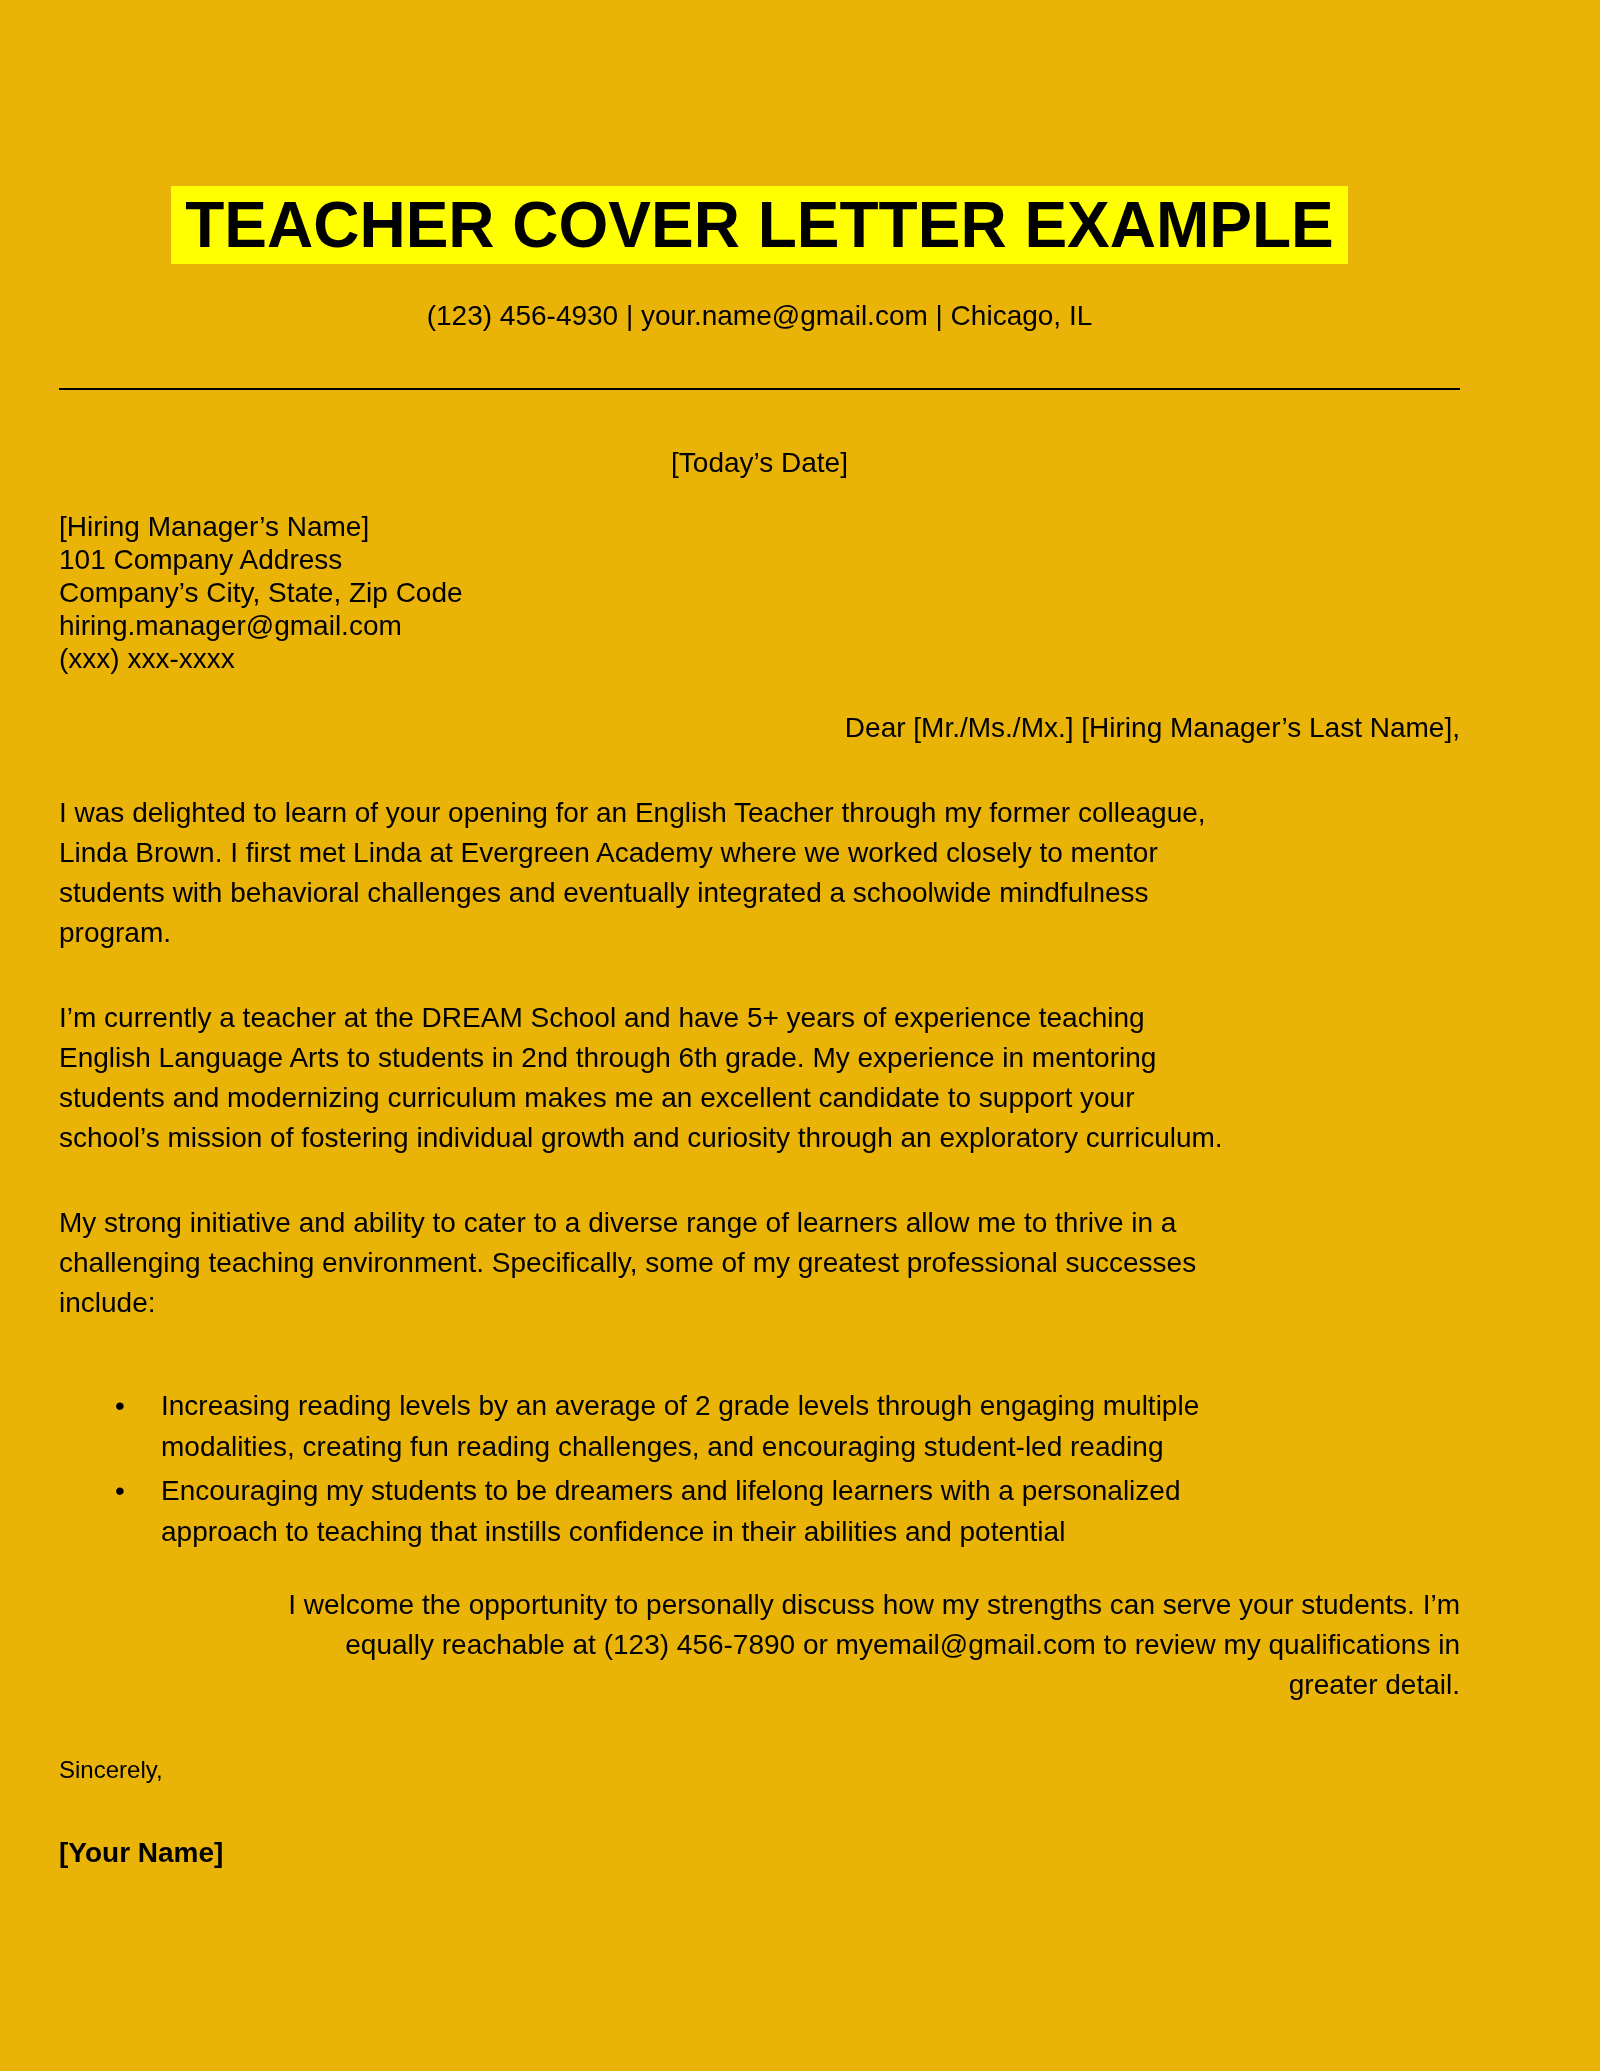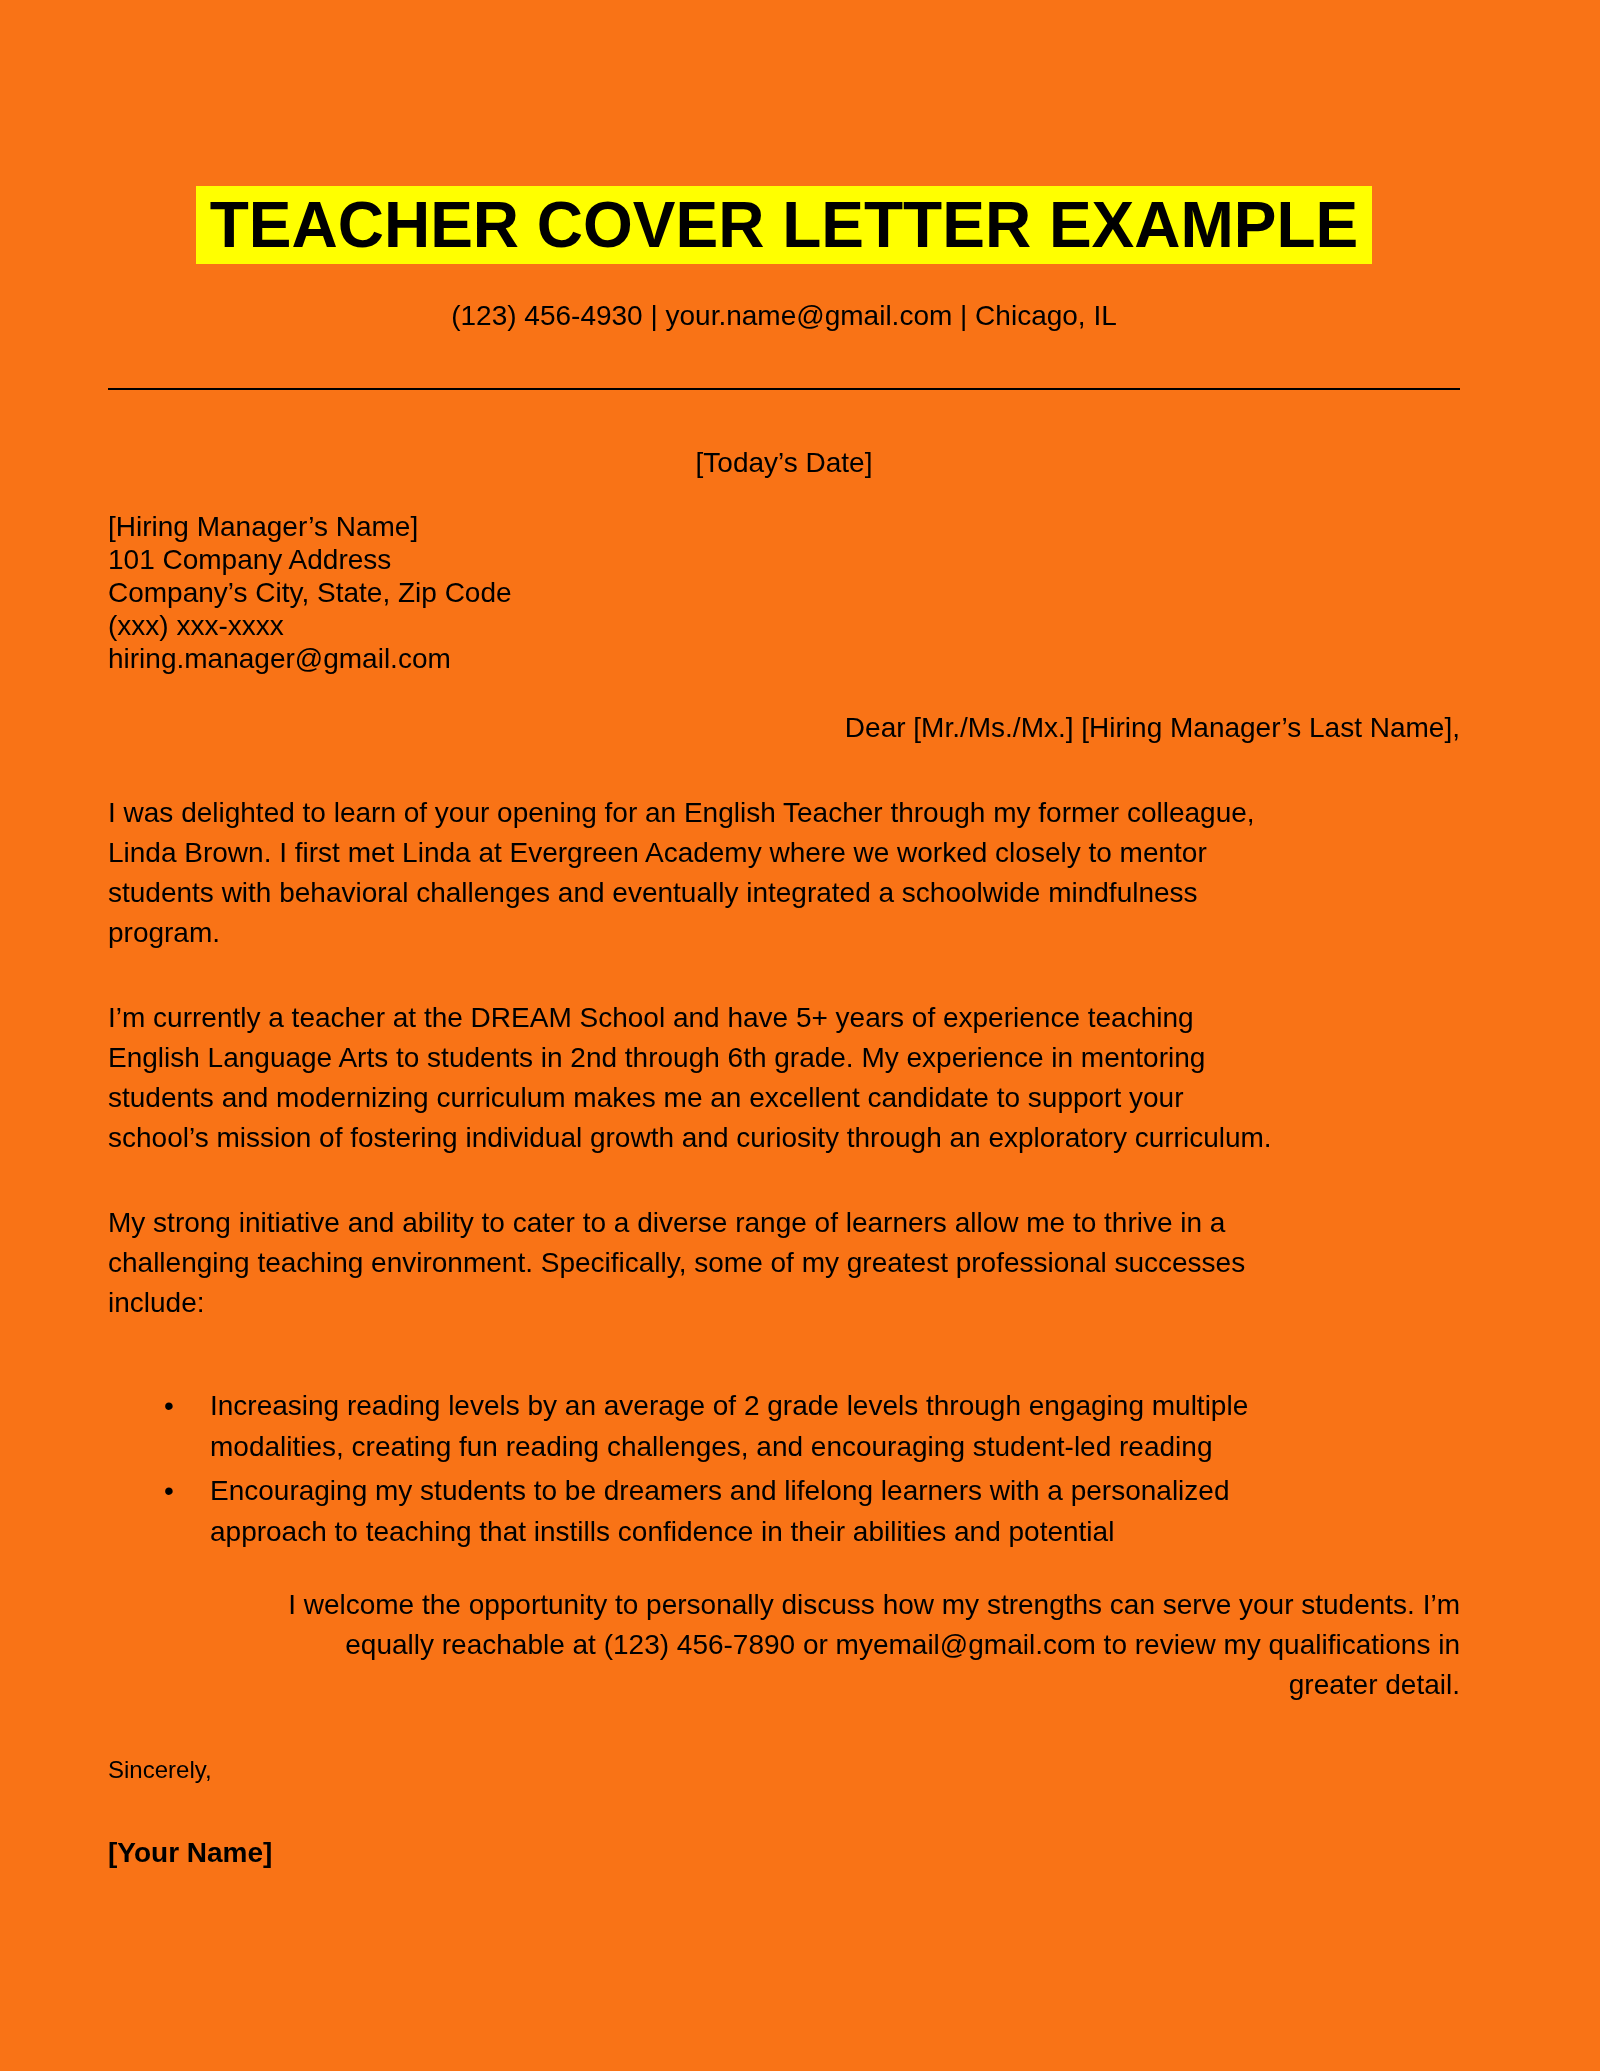--- a/index.html
+++ b/index.html
@@ -1,24 +1,24 @@
 <!DOCTYPE html>
 <html><head>
 <meta charset="utf-8">
 <style>
   html, body { margin: 0; padding: 0; background: #ffffff; }
   .page {
     position: relative;
     width: 1600px;
     height: 2071px;
-    background: #f97316;
+    background: #eab308;
     color: #000000;
     font-family: "Liberation Sans", sans-serif;
     box-sizing: border-box;
-    padding: 186px 140px 0 108px;
+    padding: 186px 140px 0 59px;
     overflow: hidden;
   }
   .title-row { text-align: center; }
   .title-highlight {
     display: inline-block;
     background: #ffff00;
     font-size: 64px;
     font-weight: bold;
     line-height: 78px;
     padding: 0 14px;
@@ -102,22 +102,22 @@
   <p class="contact">(123) 456-4930 | your.name@gmail.com | Chicago, IL</p>
 
   <hr class="rule">
 
   <p class="date">[Today’s Date]</p>
 
   <div class="recipient">
     <div>[Hiring Manager’s Name]</div>
     <div>101 Company Address</div>
     <div>Company’s City, State, Zip Code</div>
+    <div>hiring.manager@gmail.com</div>
     <div>(xxx) xxx-xxxx</div>
-    <div>hiring.manager@gmail.com</div>
   </div>
 
   <p class="salutation">Dear [Mr./Ms./Mx.] [Hiring Manager’s Last Name],</p>
 
   <p class="para">I was delighted to learn of your opening for an English Teacher through my former colleague,
 Linda Brown. I first met Linda at Evergreen Academy where we worked closely to mentor
 students with behavioral challenges and eventually integrated a schoolwide mindfulness
 program.</p>
 
   <p class="para">I’m currently a teacher at the DREAM School and have 5+ years of experience teaching

